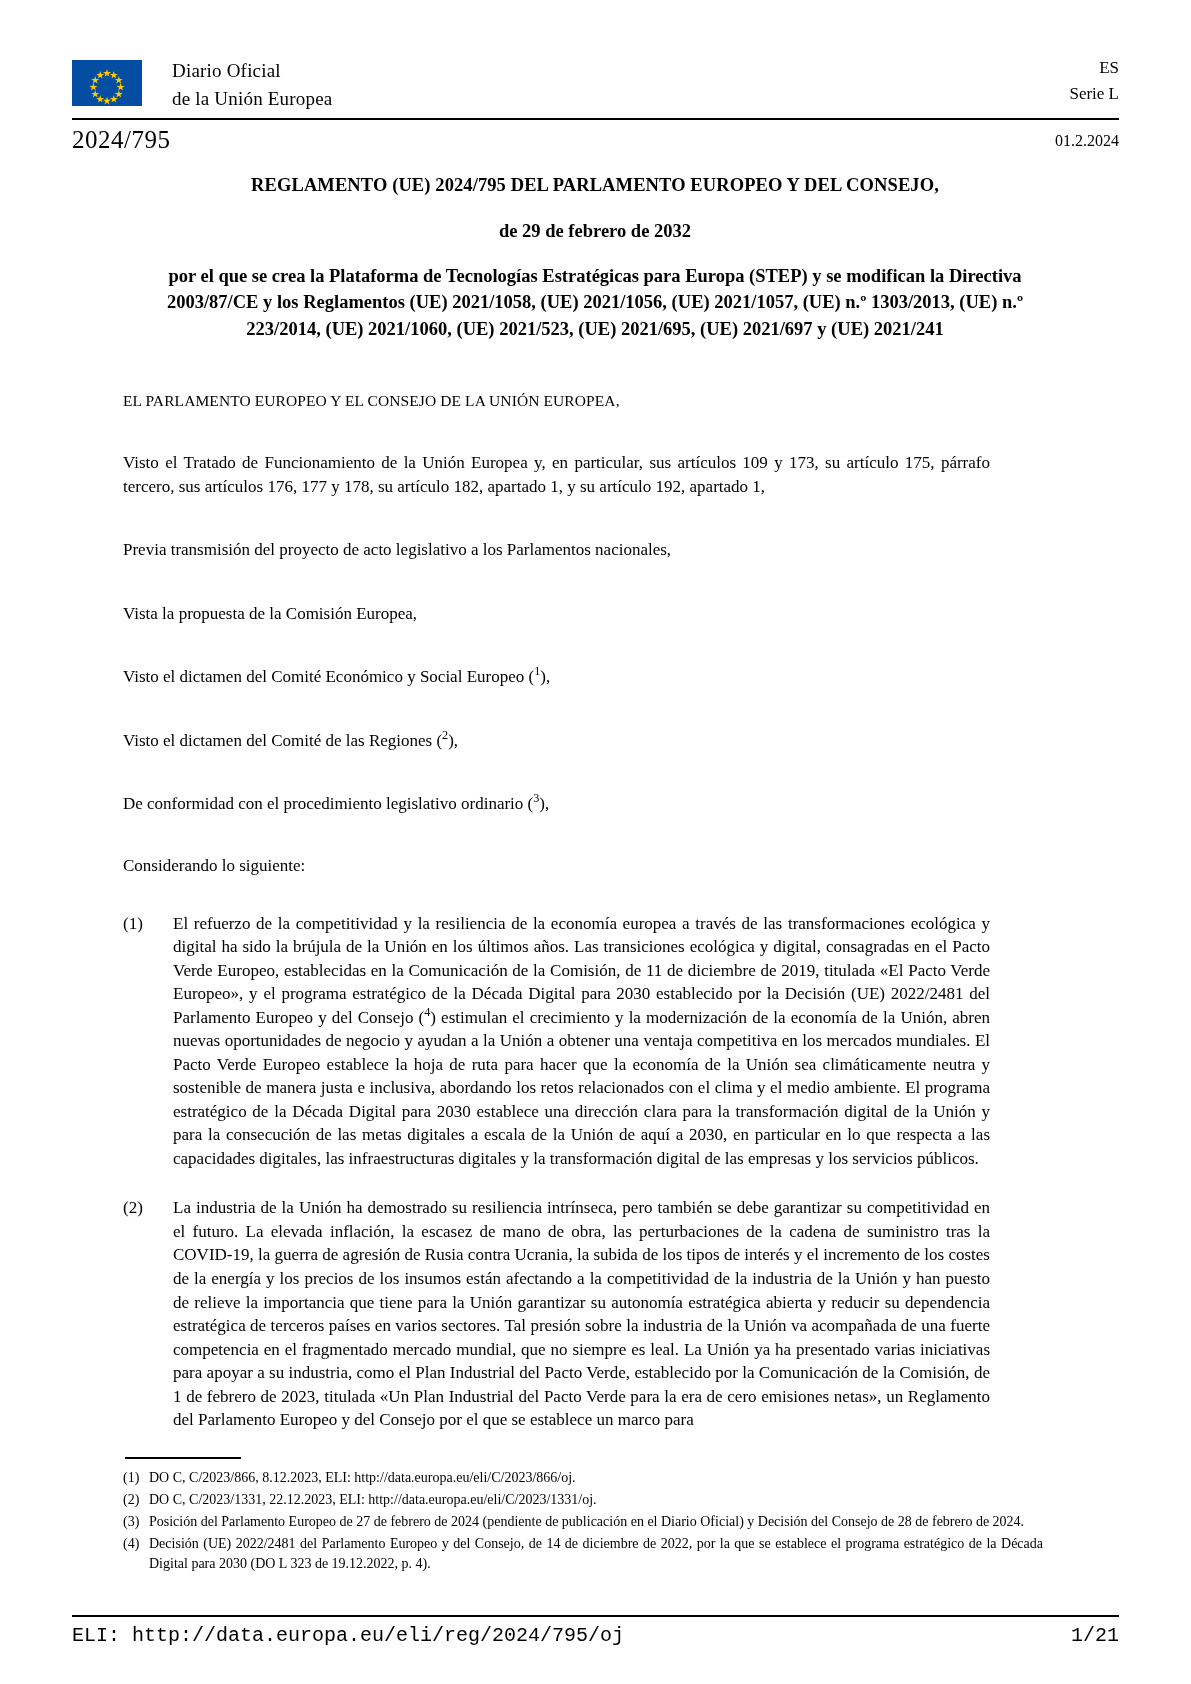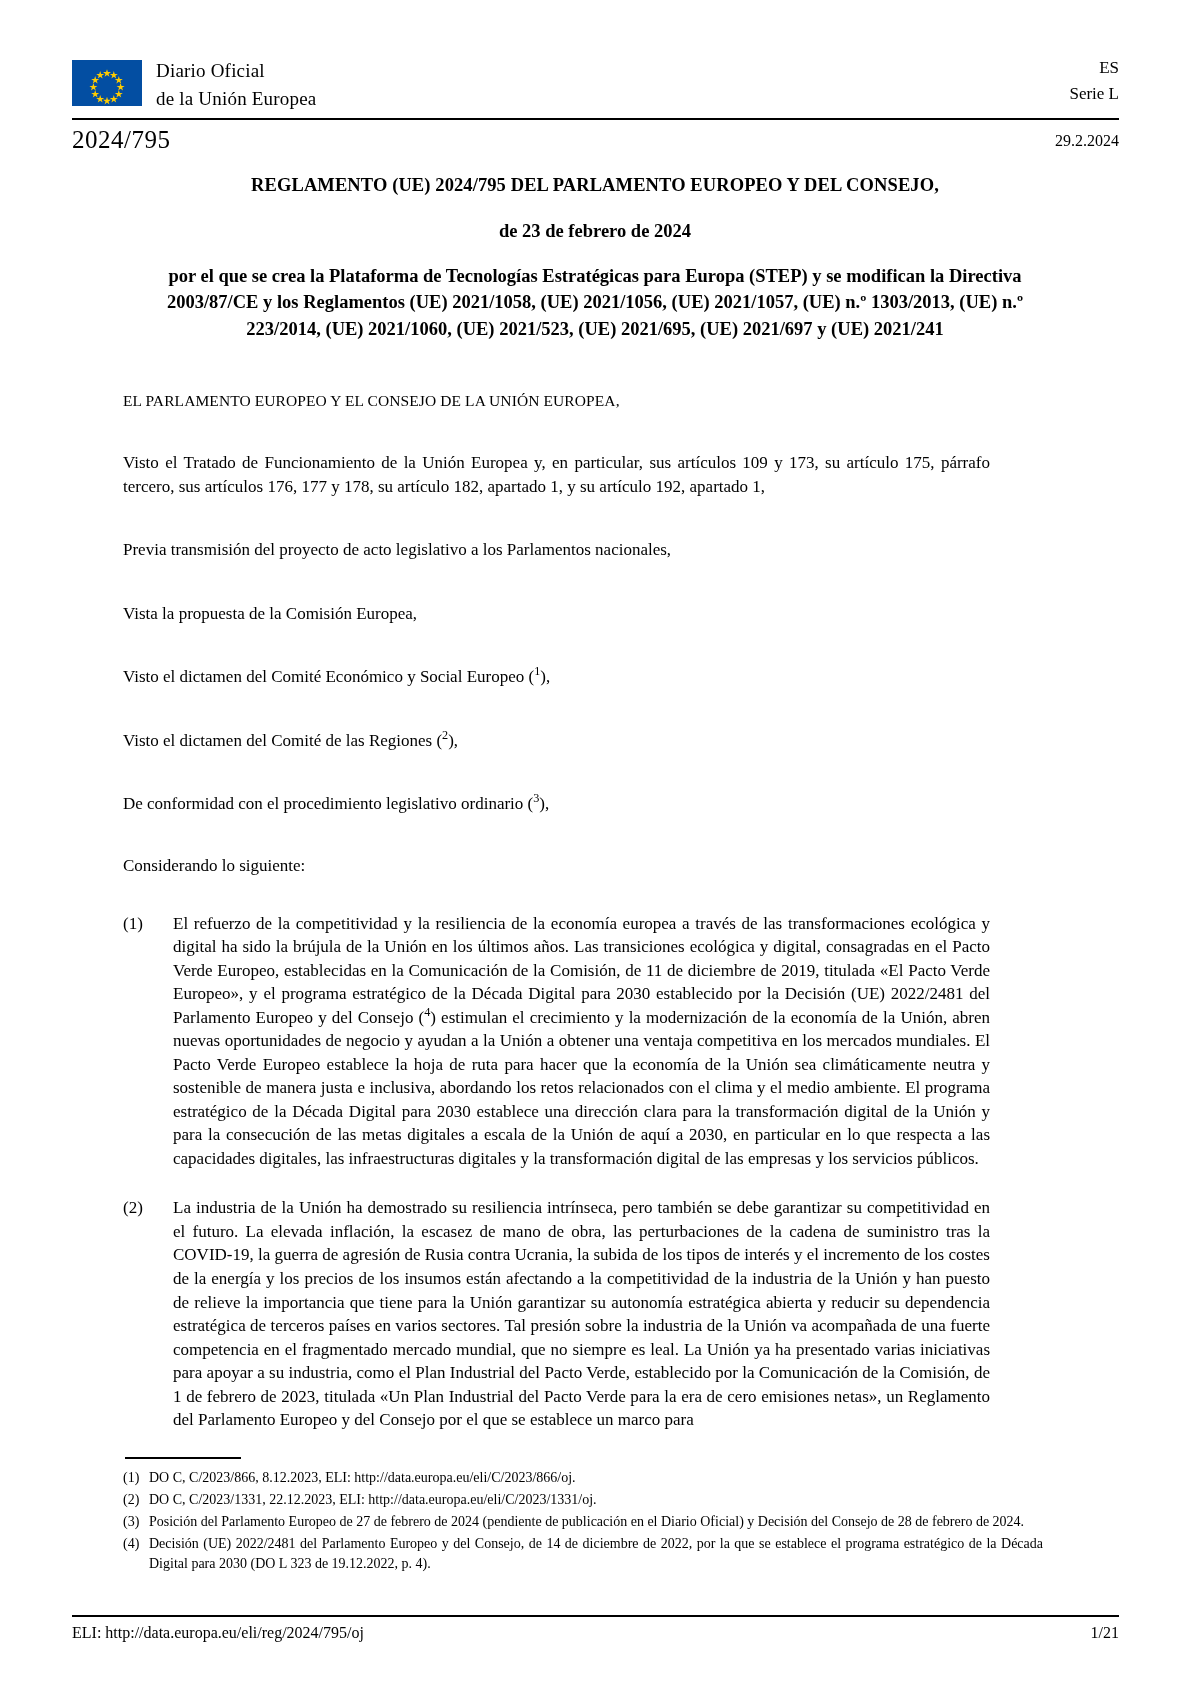--- a/index.html
+++ b/index.html
@@ -28,21 +28,21 @@
     left: 72px;
     top: 55px;
     width: 1047px;
     display: flex;
     align-items: flex-start;
     justify-content: space-between;
   }
   .masthead-left {
     display: flex;
     align-items: flex-start;
-    gap: 14px;
+    gap: 30px;
   }
   .eu-flag {
     width: 70px;
     height: 46px;
     background: #034ea2;
     position: relative;
     flex: none;
     margin-top: 5px;
   }
   .eu-flag svg { display: block; }
@@ -201,21 +201,22 @@
     background: #000;
   }
   .footer-row {
     position: absolute;
     left: 72px;
     top: 1624px;
     width: 1047px;
     display: flex;
     justify-content: space-between;
     align-items: center;
-    font-size: 16px;
+    font-size: 20px;
+    font-family: Liberation Mono, monospace;
   }
 </style>
 </head>
 <body>
 
 <div class="page">
 
   <div class="masthead">
     <div class="masthead-left">
       <div class="eu-flag">
@@ -243,26 +244,26 @@
     <div class="masthead-right">
       <div>ES</div>
       <div>Serie L</div>
     </div>
   </div>
 
   <div class="rule-header"></div>
 
   <div class="docnum-row">
     <div class="doc-number">2024/795</div>
-    <div class="doc-date">29.2.2024</div>
+    <div class="doc-date">01.2.2024</div>
   </div>
 
   <div class="title-block">
     <div class="title-main">REGLAMENTO (UE) 2024/795 DEL PARLAMENTO EUROPEO Y DEL CONSEJO,</div>
-    <div class="title-date">de 23 de febrero de 2024</div>
+    <div class="title-date">de 29 de febrero de 2032</div>
     <div class="title-sub">por el que se crea la Plataforma de Tecnologías Estratégicas para Europa (STEP) y se modifican la Directiva 2003/87/CE y los Reglamentos (UE) 2021/1058, (UE) 2021/1056, (UE) 2021/1057, (UE) n.º 1303/2013, (UE) n.º 223/2014, (UE) 2021/1060, (UE) 2021/523, (UE) 2021/695, (UE) 2021/697 y (UE) 2021/241</div>
   </div>
 
   <div class="body-area">
 
     <p class="preamble caps">EL PARLAMENTO EUROPEO Y EL CONSEJO DE LA UNIÓN EUROPEA,</p>
 
     <p class="preamble">Visto el Tratado de Funcionamiento de la Unión Europea y, en particular, sus artículos 109 y 173, su artículo 175, párrafo tercero, sus artículos 176, 177 y 178, su artículo 182, apartado 1, y su artículo 192, apartado 1,</p>
 
     <p class="preamble">Previa transmisión del proyecto de acto legislativo a los Parlamentos nacionales,</p>

